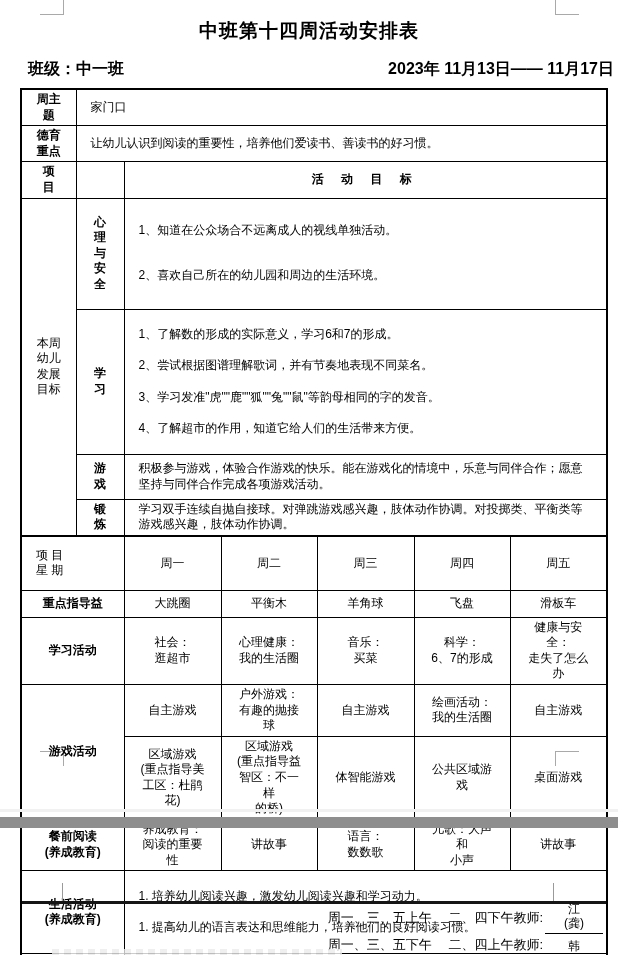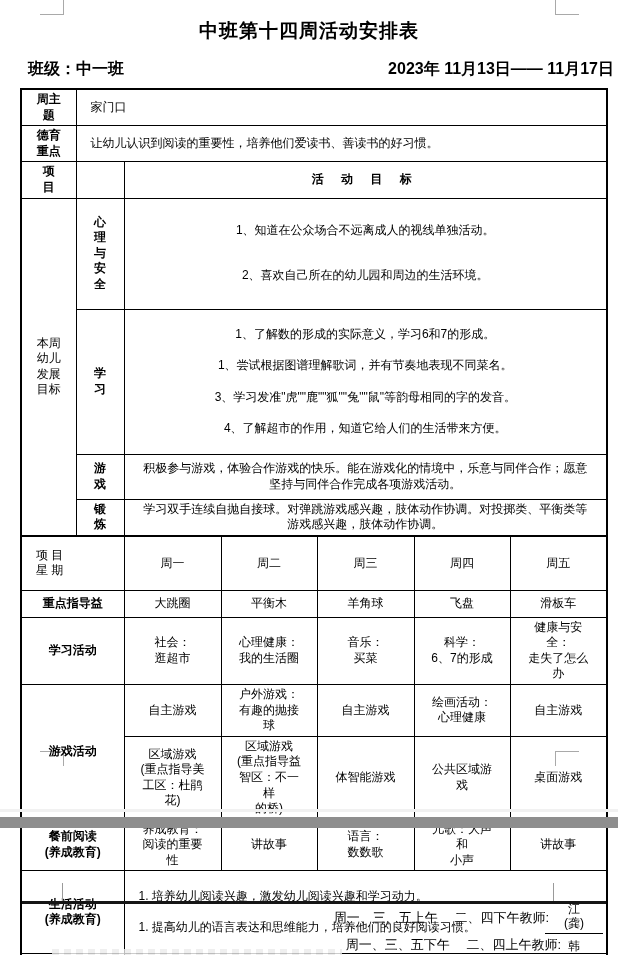--- a/index.html
+++ b/index.html
@@ -21,41 +21,41 @@
   .date-range{position:absolute;top:59px;right:4px;font-size:16px;font-weight:bold;}
 
   table.sched{position:absolute;left:20px;top:88px;width:586px;border-collapse:collapse;
     table-layout:fixed;border:2px solid #000;}
   table.sched td{border:1px solid #000;padding:2px 14px;vertical-align:middle;
     white-space:pre-line;overflow:hidden;font-size:12px;line-height:1.3;}
   td.lbl{font-weight:bold;text-align:center;font-size:13px;padding:2px 2px;line-height:1.25;}
   td.biglbl{font-weight:normal;text-align:center;font-size:14px;line-height:1.35;}
   td.content{text-align:left;font-size:13px;}
   td.goal-header{font-weight:bold;font-size:16px;letter-spacing:7px;text-align:center;}
-  td.goals{padding:2px 8px;text-align:center;}
+  td.goals{padding:2px 8px;}
   .goal-line{font-size:12px;line-height:1.3;}
   td.spread .goal-line{margin:7px 0;}
   td.grid-cell{text-align:center;font-size:12px;padding:2px 3px;margin-top:27px;}
   td.day{font-size:13px;text-align:center;}
   td.corner{font-size:13px;padding-left:9px;line-height:1.7;vertical-align:middle;}
   tr.thick td{border-top-width:2px;}
   td.life-content{font-size:13px;line-height:1.55;}
   td.home-content{font-size:13px;line-height:2.1;}
 
   
   .sep-light{position:absolute;left:0;top:809px;width:618px;height:3px;background:#f1f1f1;}
   .sep-bar{position:absolute;left:0;top:817px;width:618px;height:11px;background:#8e8e8e;}
 
   
   .p2-line{position:absolute;left:22px;top:901px;width:584px;height:3px;background:#151515;}
   .p2-tick{position:absolute;top:883px;width:1px;height:18px;background:#9a9a9a;}
   .p2-tick.l{left:62px;} .p2-tick.r{left:553px;}
-  .teacher-line{position:absolute;left:0;width:543px;text-align:right;font-size:13px;margin-left:6px;}
+  .teacher-line{position:absolute;left:0;width:543px;text-align:right;font-size:13px;}
   .teacher-line.l1{top:909px;}
-  .teacher-line.l2{top:936px;padding-left:12px;}
+  .teacher-line.l2{top:936px;}
   .teacher-names{position:absolute;left:545px;top:903px;width:58px;text-align:center;font-size:12px;}
   .teacher-names .name1{border-bottom:1px solid #000;line-height:1.15;padding-bottom:2px;white-space:pre-line;}
   .teacher-names .name2{border-bottom:1px solid #000;padding:4px 0 2px;}
   .ghost{position:absolute;left:52px;top:949px;width:290px;height:6px;
     background:repeating-linear-gradient(90deg,#ebebeb 0 7px,#ffffff 7px 12px);opacity:.8;}
 </style>
 </head>
 <body>
 
 <div class="crop tl"></div>
@@ -102,21 +102,21 @@
 全</td>
     <td class="goals spread" colspan="5">
       <div class="goal-line">1、知道在公众场合不远离成人的视线单独活动。</div>
       <div class="goal-line">2、喜欢自己所在的幼儿园和周边的生活环境。</div>
     </td>
   </tr>
   <tr style="height:64px">
     <td class="lbl">学习</td>
     <td class="goals" colspan="5">
       <div class="goal-line">1、了解数的形成的实际意义，学习6和7的形成。</div>
-      <div class="goal-line">1、尝试根据图谱理解歌词，并有节奏地表现不同菜名。</div>
+      <div class="goal-line">2、尝试根据图谱理解歌词，并有节奏地表现不同菜名。</div>
       <div class="goal-line">3、学习发准"虎""鹿""狐""兔""鼠"等韵母相同的字的发音。</div>
       <div class="goal-line">4、了解超市的作用，知道它给人们的生活带来方便。</div>
     </td>
   </tr>
   <tr style="height:45px">
     <td class="lbl">游戏</td>
     <td class="goals" colspan="5">积极参与游戏，体验合作游戏的快乐。能在游戏化的情境中，乐意与同伴合作；愿意坚持与同伴合作完成各项游戏活动。</td>
   </tr>
   <tr style="height:32px">
     <td class="lbl">锻炼</td>
@@ -153,21 +153,21 @@
 走失了怎么
 办</td>
   </tr>
   <tr style="height:45px">
     <td class="lbl" colspan="2" rowspan="2">游戏活动</td>
     <td class="grid-cell">自主游戏</td>
     <td class="grid-cell">户外游戏：
 有趣的抛接球</td>
     <td class="grid-cell">自主游戏</td>
     <td class="grid-cell">绘画活动：
-心理健康</td>
+我的生活圈</td>
     <td class="grid-cell">自主游戏</td>
   </tr>
   <tr style="height:58px">
     <td class="grid-cell">区域游戏
 (重点指导美
 工区：杜鹃
 花)</td>
     <td class="grid-cell">区域游戏
 (重点指导益
 智区：不一样

